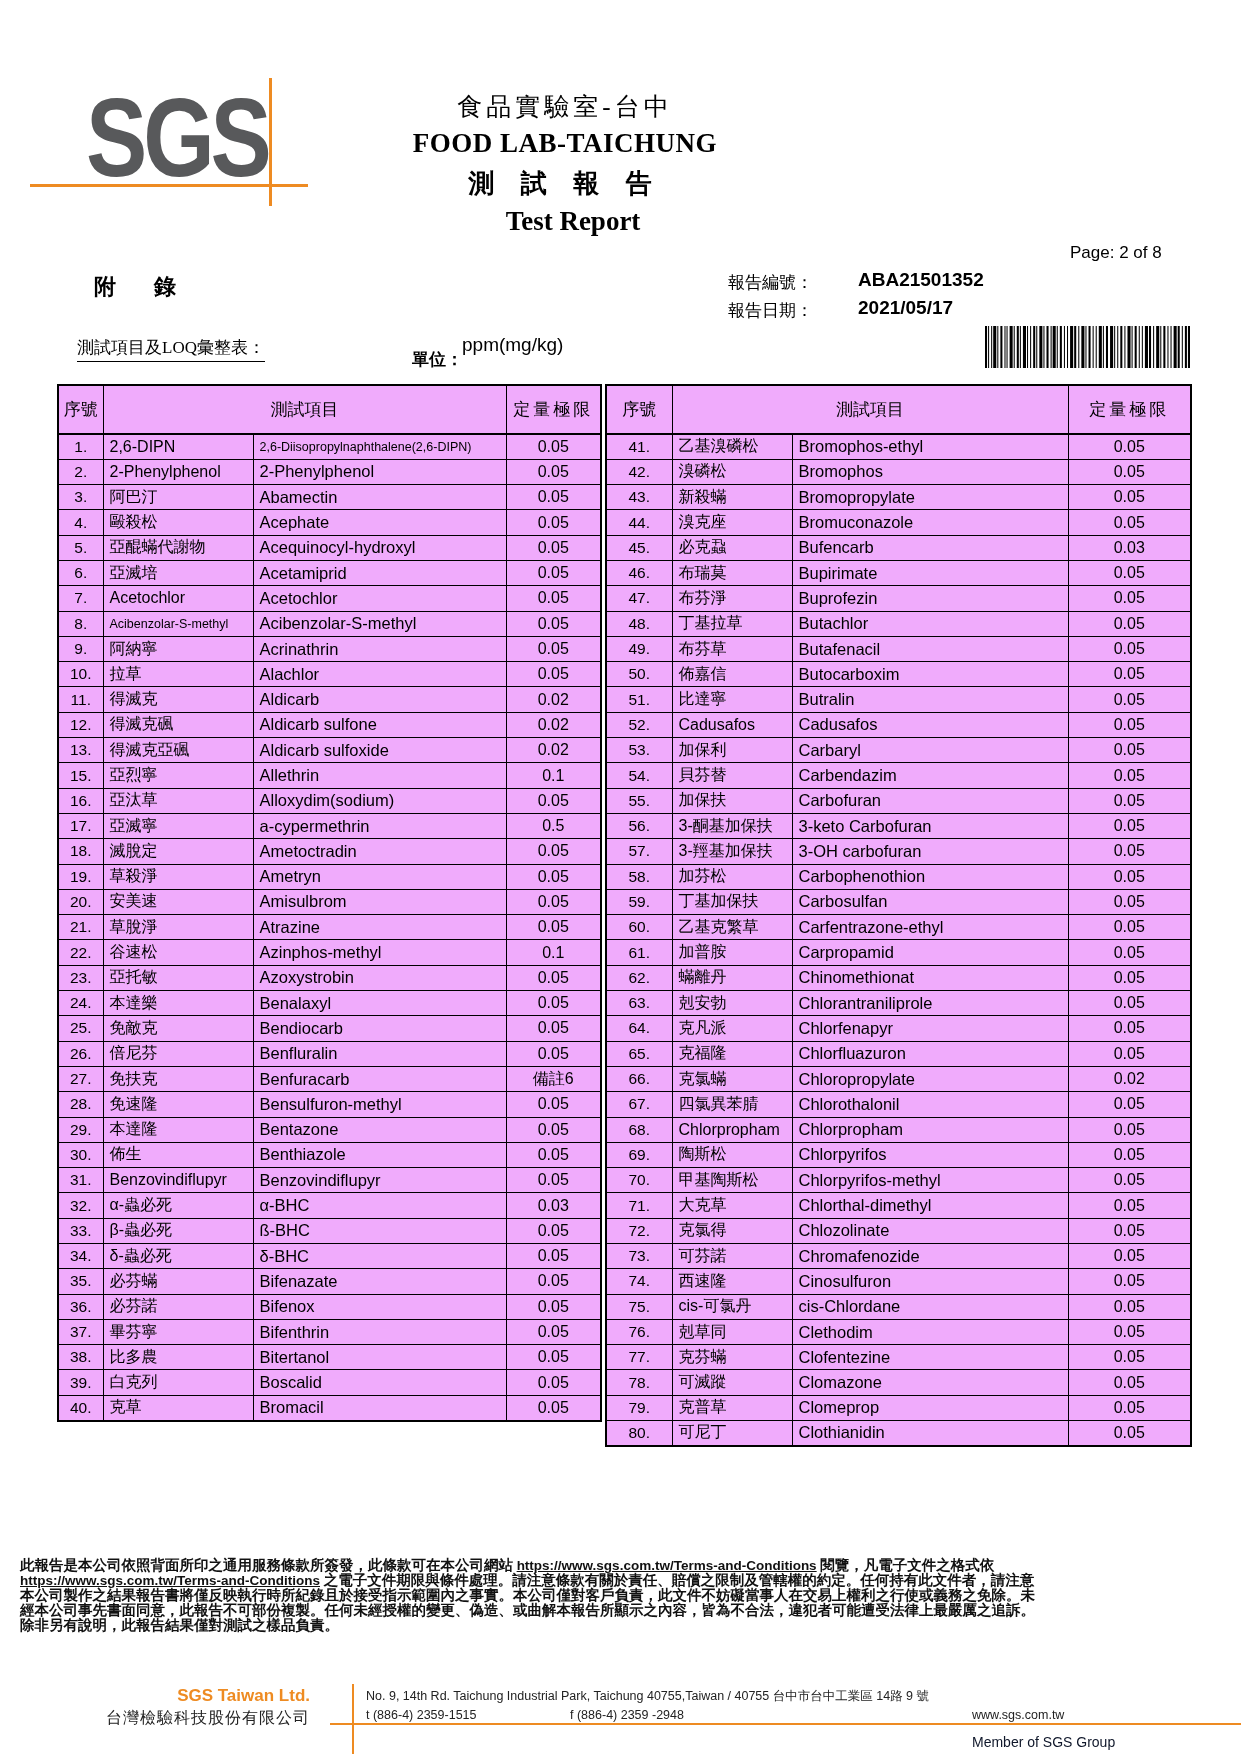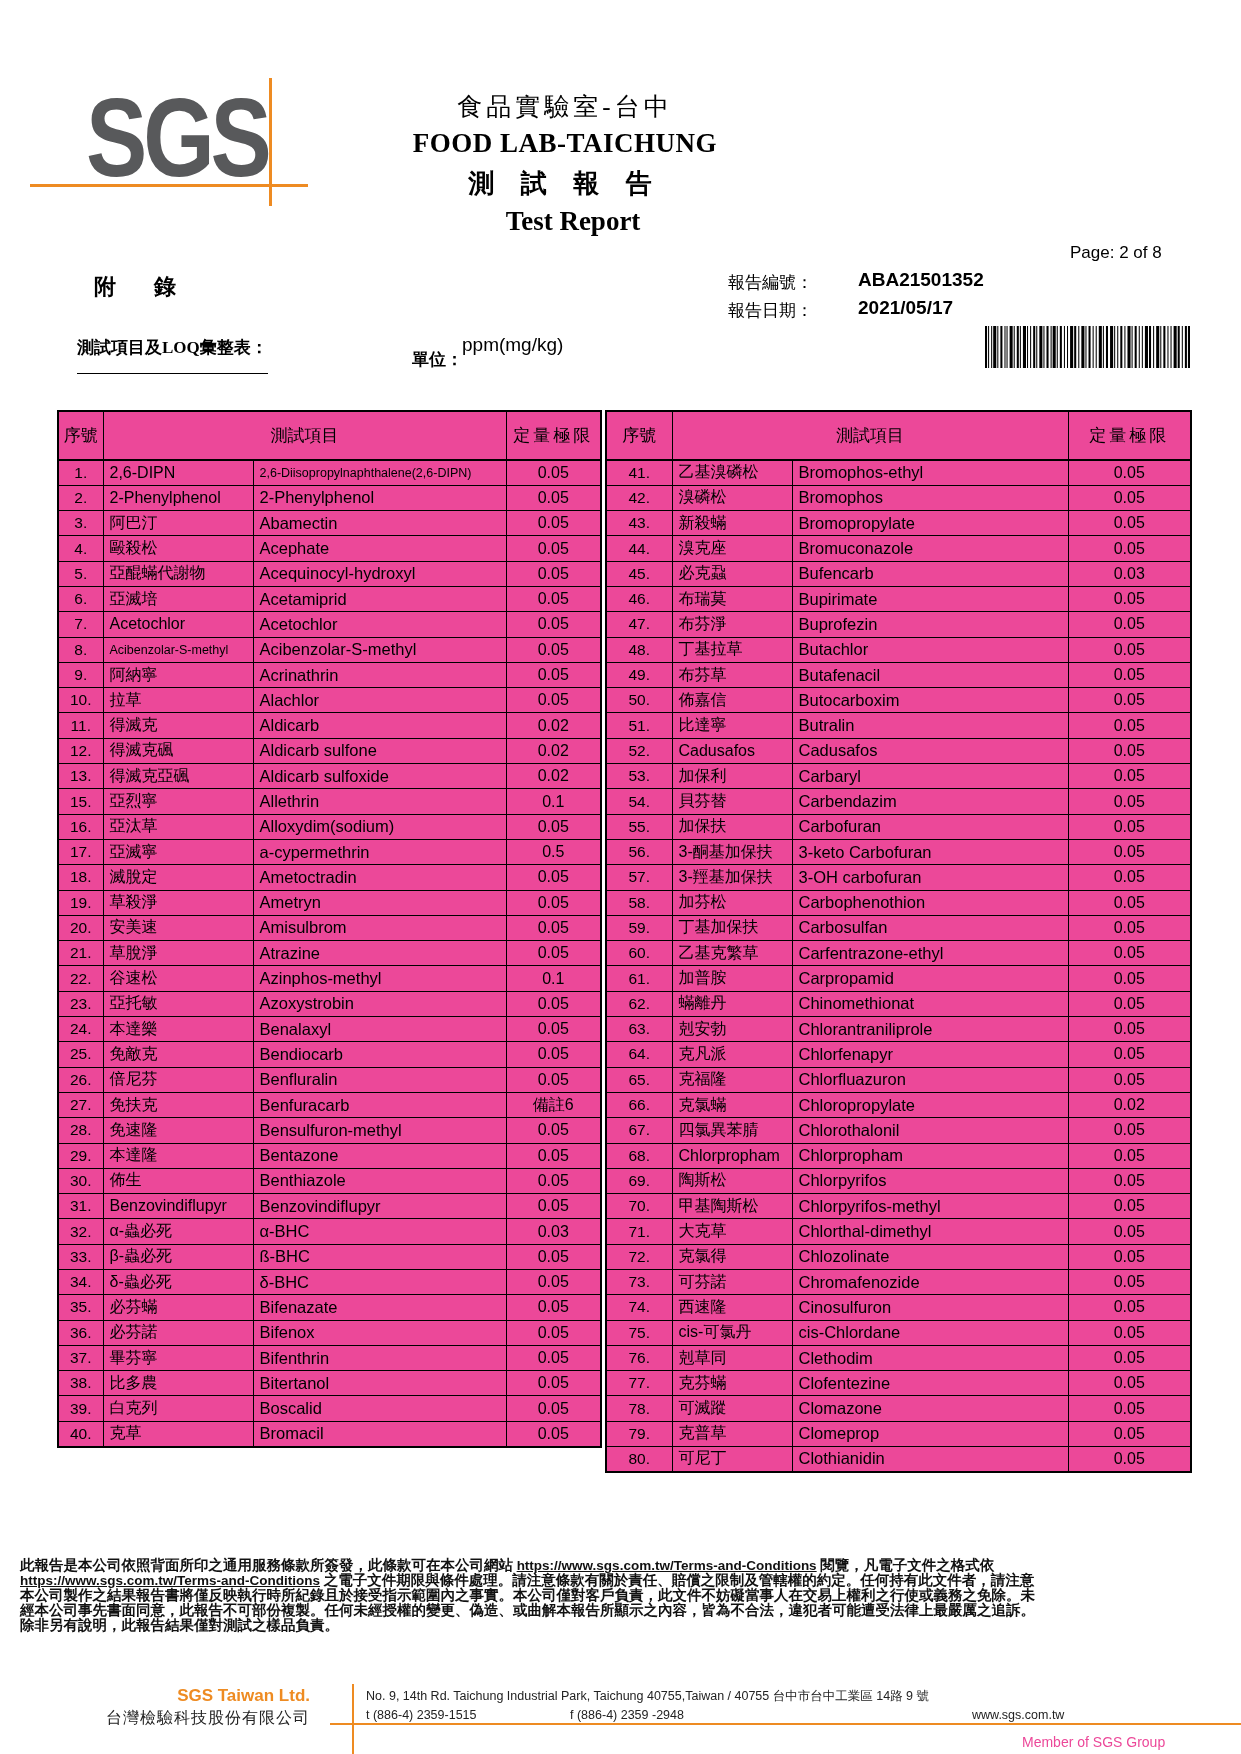--- a/index.html
+++ b/index.html
@@ -28,25 +28,25 @@
   .t-en1{top:128px;font-family:"Liberation Serif",serif;font-weight:bold;font-size:27px;letter-spacing:0.5px;}
   .t-zh2{top:166px;font-family:"Liberation Serif",serif;font-size:26px;font-weight:bold;letter-spacing:10px;}
   .t-en2{top:206px;font-family:"Liberation Serif",serif;font-weight:bold;font-size:27px;margin-left:8px;}
   .page-label{position:absolute;left:1070px;top:243px;font-size:17px;}
   .appendix{position:absolute;left:94px;top:264px;font-family:"Liberation Serif",serif;font-weight:bold;font-size:22px;letter-spacing:8px;margin-top:8px;}
   .rep-label{position:absolute;left:728px;font-family:"Liberation Serif",serif;font-size:17px;}
   .rep-val{position:absolute;left:858px;font-weight:bold;font-size:19px;}
   .rl1{top:271px}.rv1{top:269px}.rl2{top:299px}.rv2{top:297px}
   .barcode{position:absolute;left:985px;top:326px;width:205px;height:42px;}
   
-  .caption{position:absolute;left:77px;top:336px;font-family:"Liberation Serif",serif;font-size:17px;font-weight:bold;border-bottom:1.5px solid #000;padding-bottom:14px;}
+  .caption{position:absolute;left:77px;top:336px;font-family:"Liberation Serif",serif;font-size:17px;font-weight:normal;border-bottom:1.5px solid #000;padding-bottom:2px;}
   .unit-label{position:absolute;left:412px;top:336px;font-family:"Liberation Serif",serif;font-size:17px;font-weight:bold;margin-top:12px;}
   .unit-value{position:absolute;left:462px;top:334px;font-size:19px;text-align:center;}
   
-  table.loq{position:absolute;top:410px;border-collapse:collapse;table-layout:fixed;background:#ec4899;}
+  table.loq{position:absolute;top:384px;border-collapse:collapse;table-layout:fixed;background:#f0abfc;}
   .t-left{left:57px;width:543px;}
   .t-right{left:605px;width:585px;}
   table.loq{border:2px solid #000;}
   table.loq th,table.loq td{border:1px solid #000;overflow:hidden;white-space:nowrap;}
   table.loq th{
     height:47px;font-family:"Liberation Serif",serif;font-weight:normal;
     font-size:17px;text-align:center;border-bottom-width:2px;white-space:normal;
     line-height:1.25;padding:0 2px;
   }
   th.h-loq{letter-spacing:3px;}
@@ -64,21 +64,21 @@
   .legal a{color:#111;text-decoration:underline;font-family:"Liberation Sans",sans-serif;font-size:13.5px;}
   
   .co-en{position:absolute;left:60px;top:1686px;width:250px;text-align:right;font-weight:bold;font-size:17px;color:var(--brand-orange);}
   .co-zh{position:absolute;left:60px;top:1708px;width:250px;text-align:right;font-family:"Liberation Serif",serif;font-size:16px;color:#222;letter-spacing:1px;}
   .foot-vline{position:absolute;left:352px;top:1684px;width:2px;height:70px;background:var(--brand-orange);}
   .foot-hline{position:absolute;left:330px;top:1723px;width:911px;height:2px;background:var(--brand-orange);}
   .addr{position:absolute;left:366px;top:1688px;font-size:12.5px;color:#222;}
   .tel{position:absolute;left:366px;top:1708px;font-size:12.5px;color:#222;}
   .fax{position:absolute;left:570px;top:1708px;font-size:12.5px;color:#222;}
   .site{position:absolute;left:972px;top:1708px;font-size:12.5px;color:#222;text-decoration:none;}
-  .member{position:absolute;left:1022px;top:1734px;font-size:14px;color:#ec4899;}
+  .member{position:absolute;left:972px;top:1734px;font-size:14px;color:#0f172a;}
 </style>
 </head>
 <body>
 
 <div class="page">
 
   <div class="logo-text">SGS</div>
   <div class="logo-vline"></div>
   <div class="logo-hline"></div>
 

